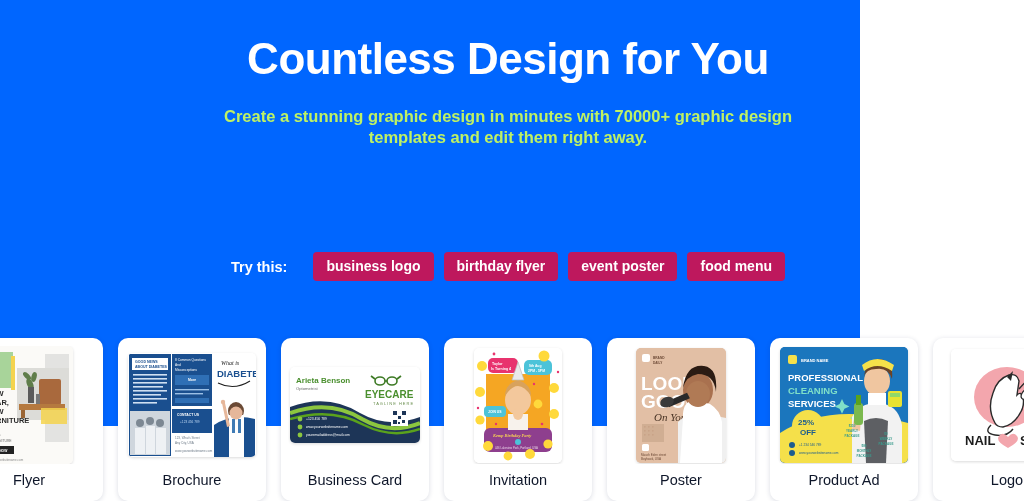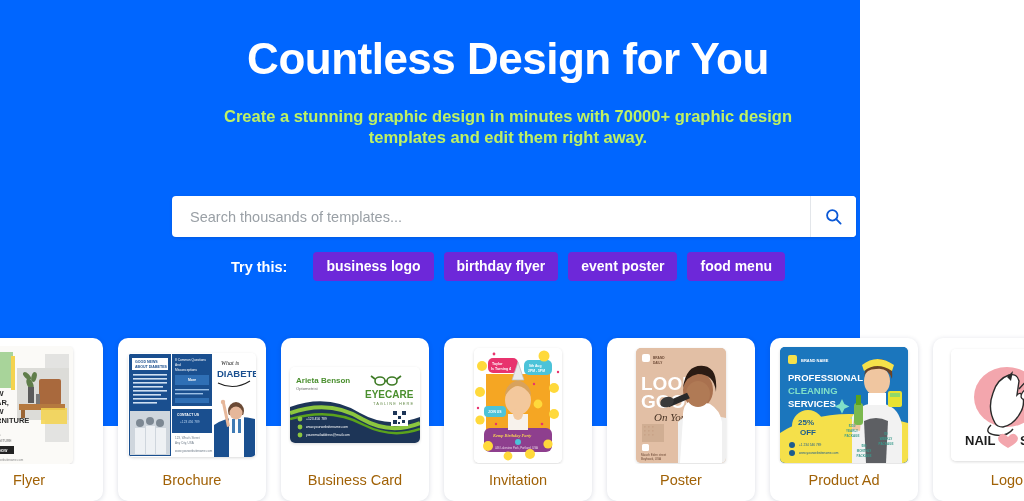--- a/index.html
+++ b/index.html
@@ -72,21 +72,21 @@
     display: flex; align-items: center; justify-content: center;
     gap: 10px;
   }
   .try-label {
     color: #ffffff;
     font-size: 14.5px;
     font-weight: bold;
     margin-right: 16px;
   }
   .chip {
-    background: #6d28d9;
+    background: #be185d;
     color: #ffffff;
     font-size: 14px;
     font-weight: bold;
     border: none;
     border-radius: 4px;
     padding: 7px 13px 8px;
     cursor: pointer;
     font-family: "Liberation Sans", sans-serif;
     line-height: 14px;
   }
@@ -120,21 +120,21 @@
   .thumb {
     width: 100%; height: 118px;
     border-radius: 6px;
     overflow: hidden;
     display: flex; align-items: center; justify-content: center;
     position: relative;
   }
   .thumb .art { position: relative; border-radius: 5px; overflow: hidden; box-shadow: 0 1px 3px rgba(0,0,0,.15); }
   .card-label {
     font-size: 14.5px;
-    color: #a16207;
+    color: #0f172a;
     margin-top: 7px;
     line-height: 18px;
     white-space: nowrap;
   }
 
   
   .art-flyer { width: 88px; height: 118px; background: #fbfaf7; }
   .art-brochure { width: 128px; height: 104px; background: #ffffff; }
   .art-bizcard { width: 130px; height: 76px; background: #ffffff; }
   .art-invite  { width: 88px; height: 115px; background: #ffffff; }
@@ -147,31 +147,20 @@
 <body>
 
 <div id="app">
 
   <div class="hero">
 
     <div class="hero-title">Countless Design for You</div>
 
     <div class="hero-sub">Create a stunning graphic design in minutes with 70000+ graphic design templates and edit them right away.</div>
 
-    <div class="search-wrap">
-      <input class="search-input" type="text" placeholder="Search thousands of templates..." style="">
-      <button class="search-btn">
-        <span>
-          <svg width="19" height="19" viewBox="0 0 24 24" fill="none" stroke="#0a58d6" stroke-width="2.3" stroke-linecap="round">
-            <circle cx="10.5" cy="10.5" r="6.6"></circle>
-            <line x1="15.4" y1="15.4" x2="21" y2="21"></line>
-          </svg>
-        </span>
-      </button>
-    </div>
 
     <div class="try-row">
       <span class="try-label">Try this:</span>
       <button class="chip">business logo</button>
       <button class="chip">birthday flyer</button>
       <button class="chip">event poster</button>
       <button class="chip">food menu</button>
     </div>
   </div>
 

